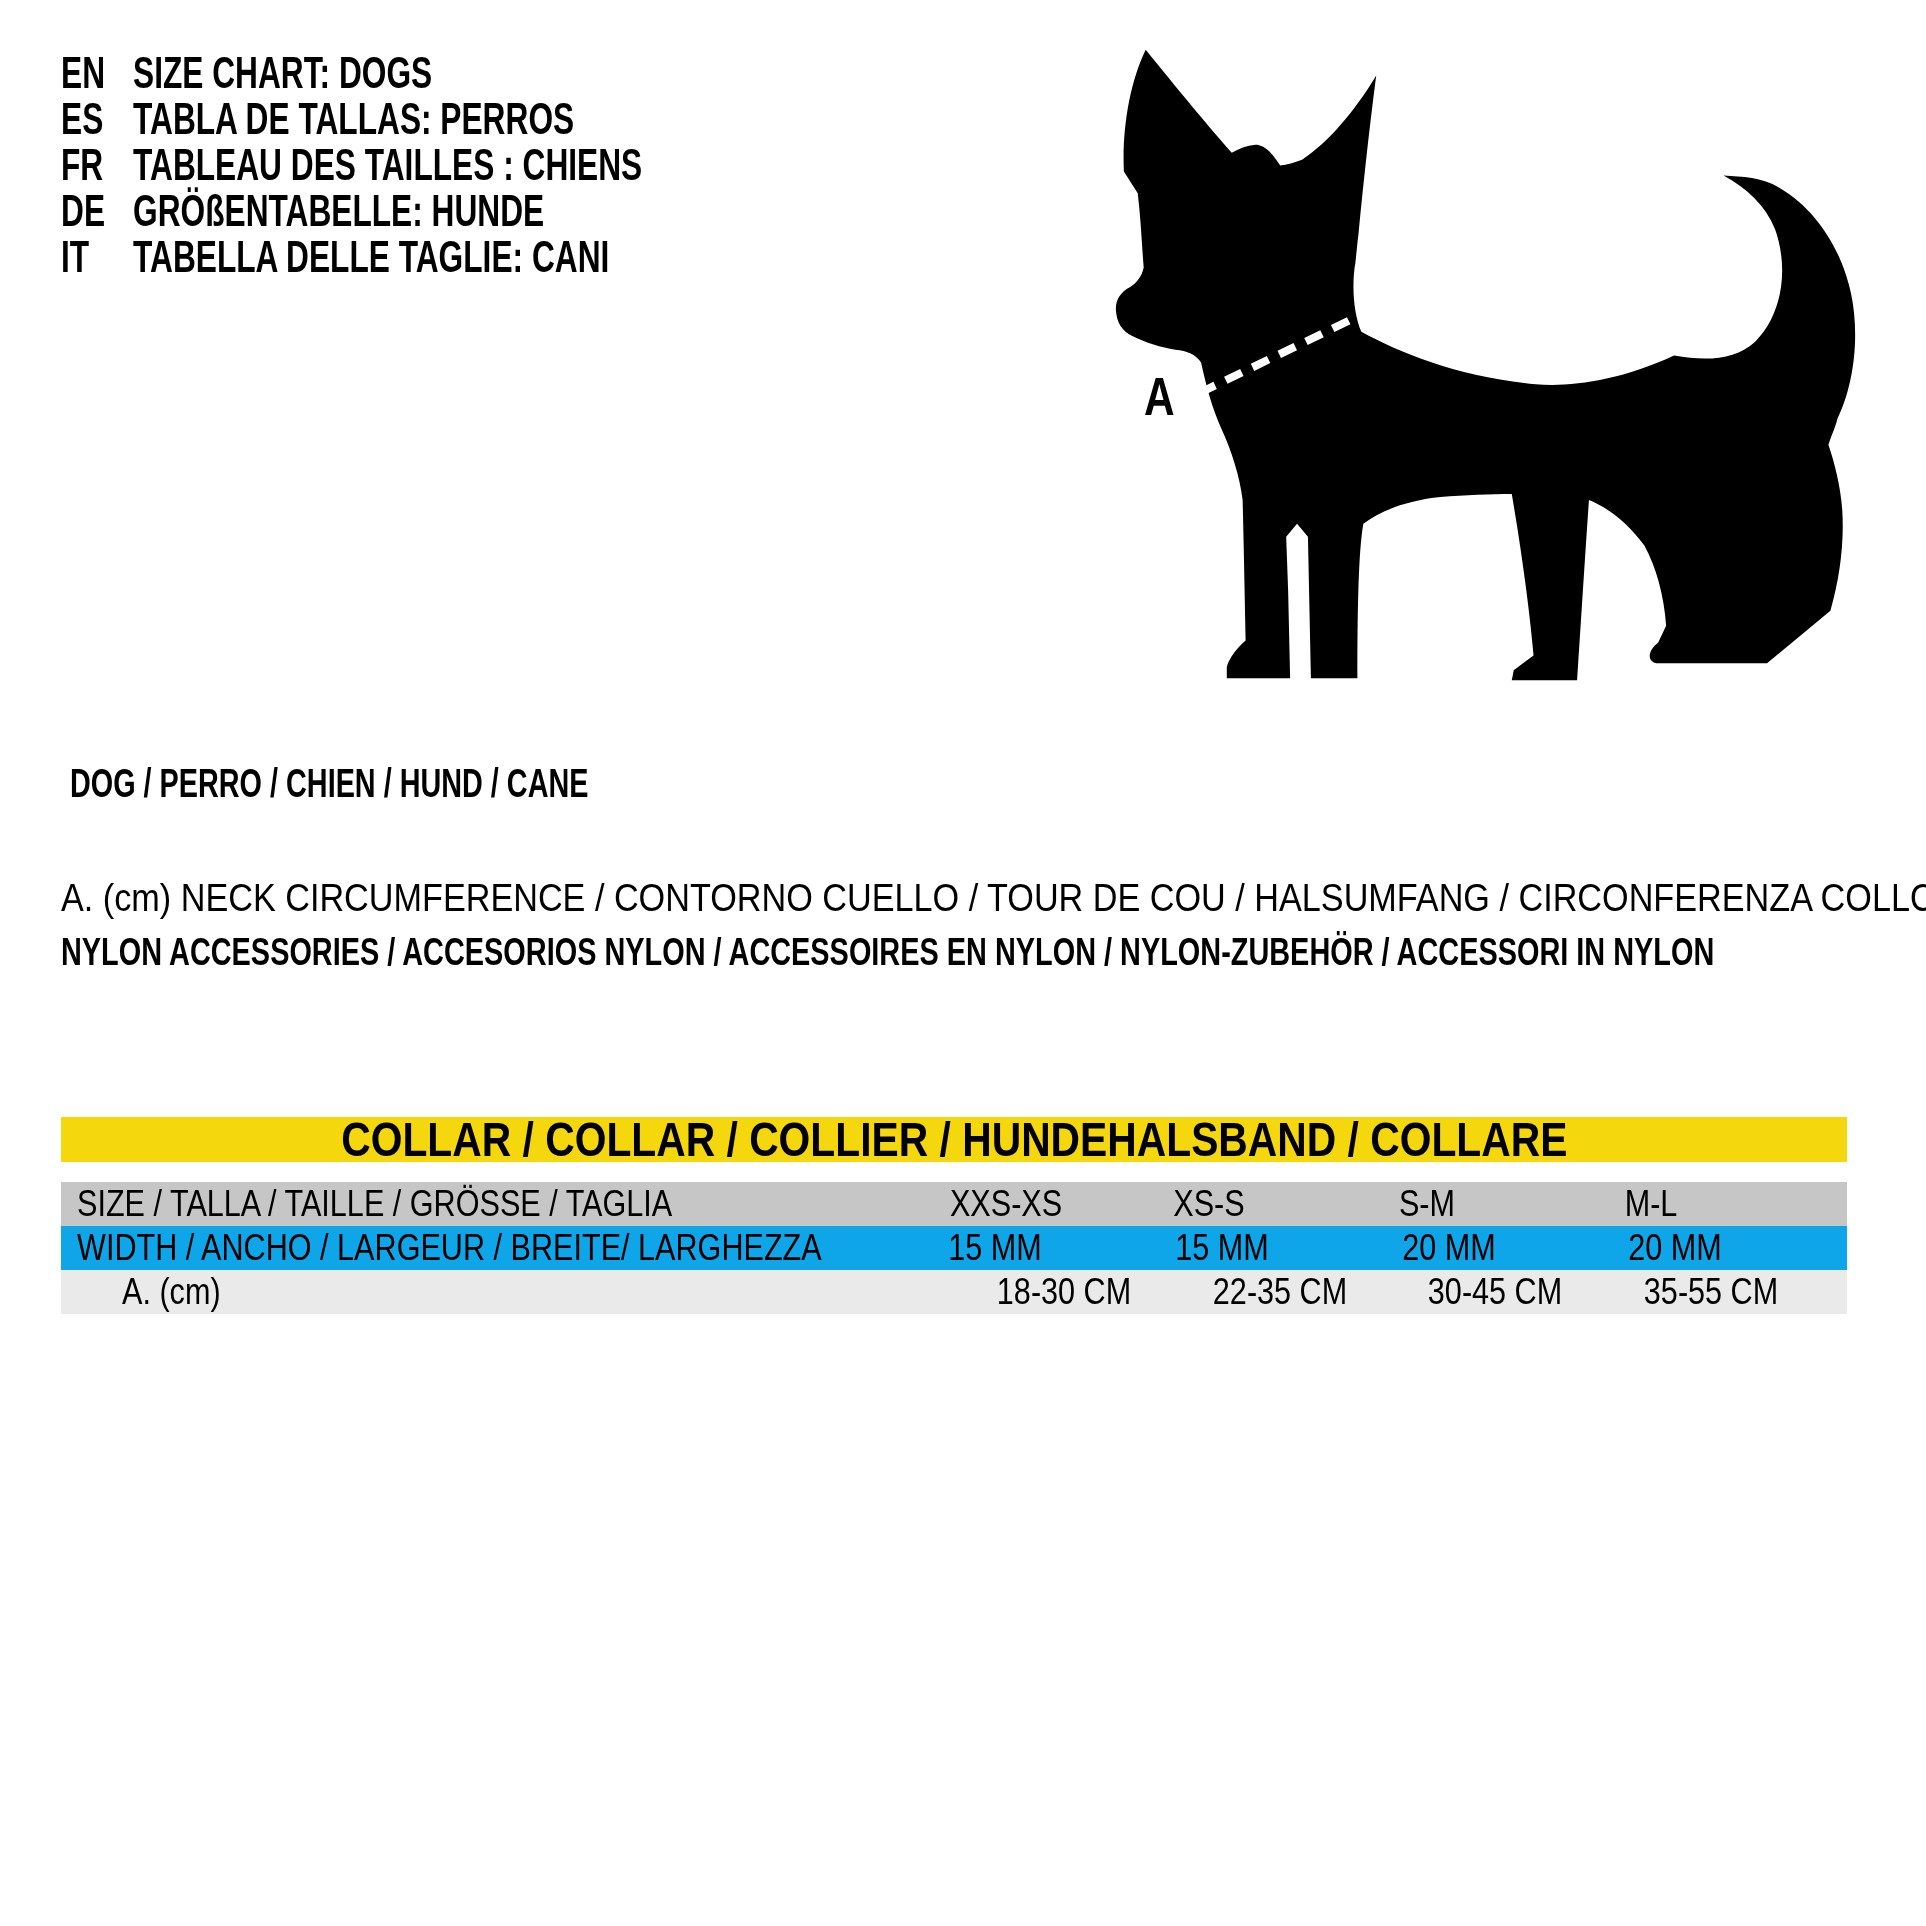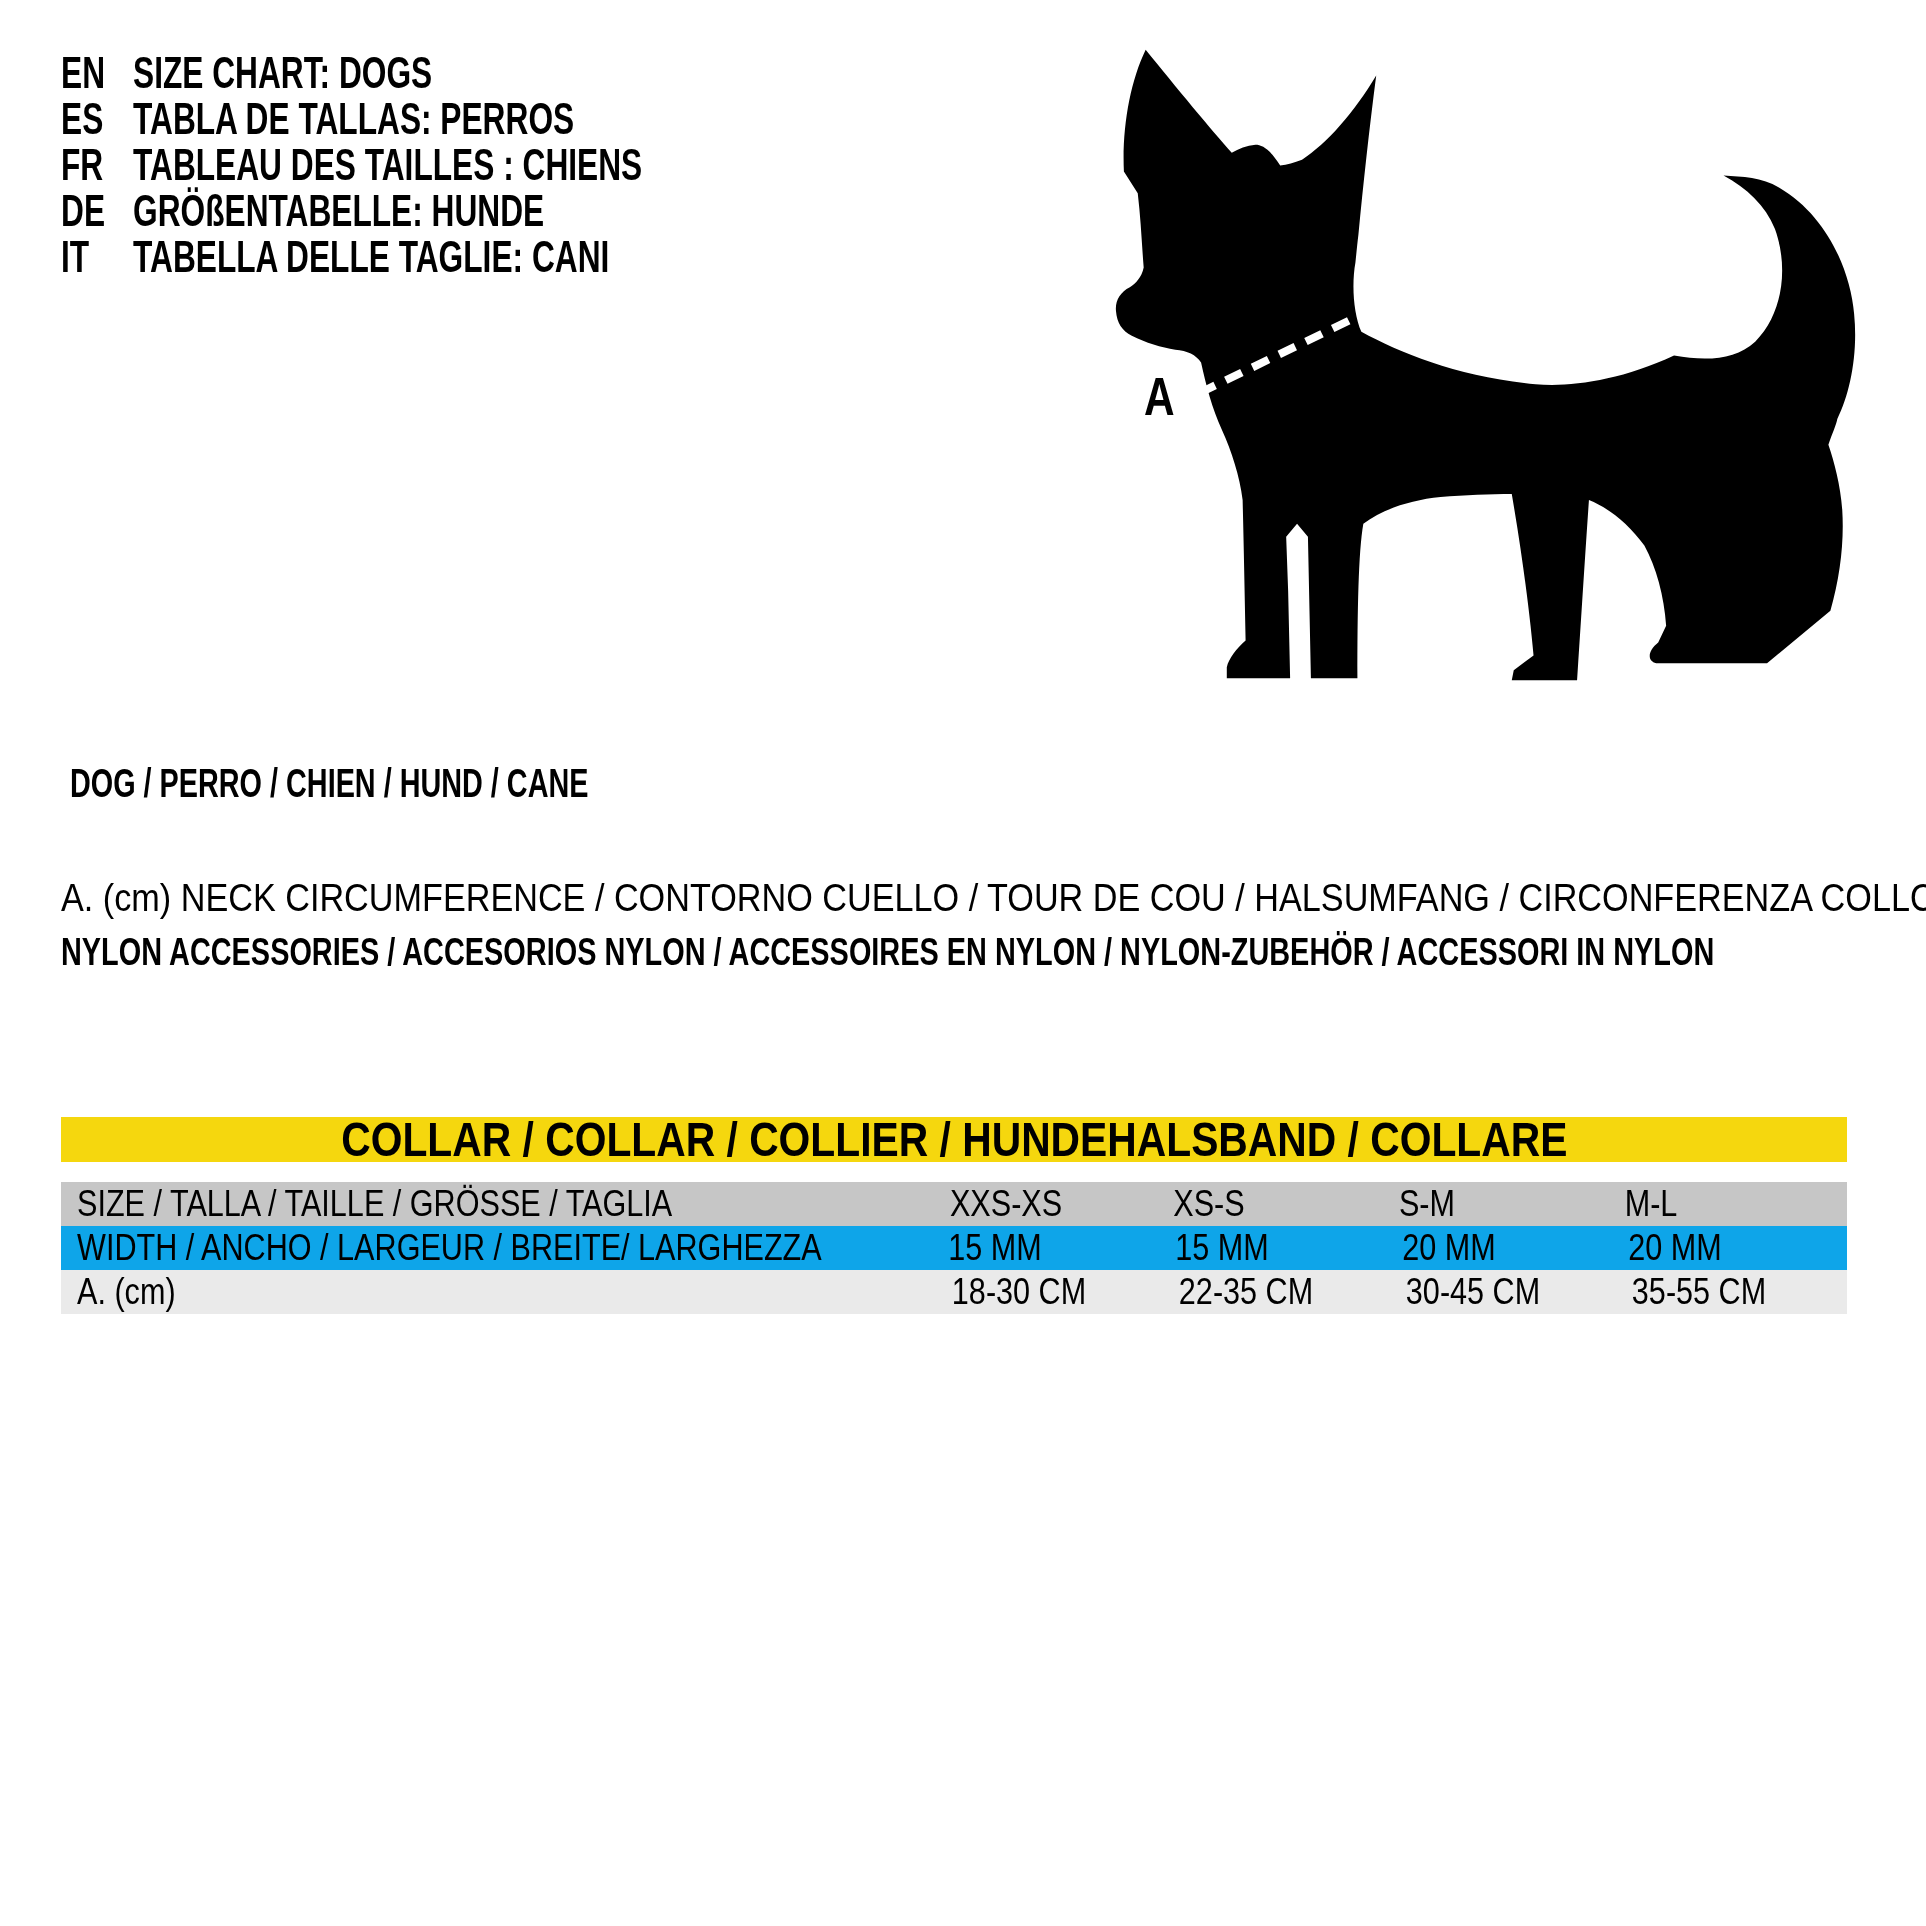--- a/index.html
+++ b/index.html
@@ -23,21 +23,21 @@
   .animal-caption{position:absolute;left:70px;top:760px;font-size:40px;font-weight:700;line-height:46px;}
   .note-measure{position:absolute;left:61px;top:875px;font-size:38px;font-weight:400;line-height:46px;}
   .note-material{position:absolute;left:61px;top:929px;font-size:38px;font-weight:700;line-height:46px;}
 
   .size-table{position:absolute;left:61px;top:1117px;width:1786px;}
   .tbl-header{height:45px;line-height:45px;background:var(--yellow,#F5D70E);
               text-align:center;font-size:48px;font-weight:700;}
   .tbl-row{display:flex;height:44px;line-height:44px;font-size:36px;font-weight:400;align-items:center;}
   .row-gray{background:var(--gray1,#C6C6C6);margin-top:20px;}
   .row-white{background:#0ea5e9;}
-  .row-light{background:var(--gray2,#EAEAEA);}
+  .row-light{background:var(--gray2,#EAEAEA);padding-left:45px;}
   .cell-label{width:879px;padding-left:16px;box-sizing:border-box;}
   .cell-val{flex:1 1 0;}
   .dog-path{fill:var(--ink,#000);}
 </style>
 </head>
 <body>
 
 <div class="page">
 
   <div class="lang-list">

